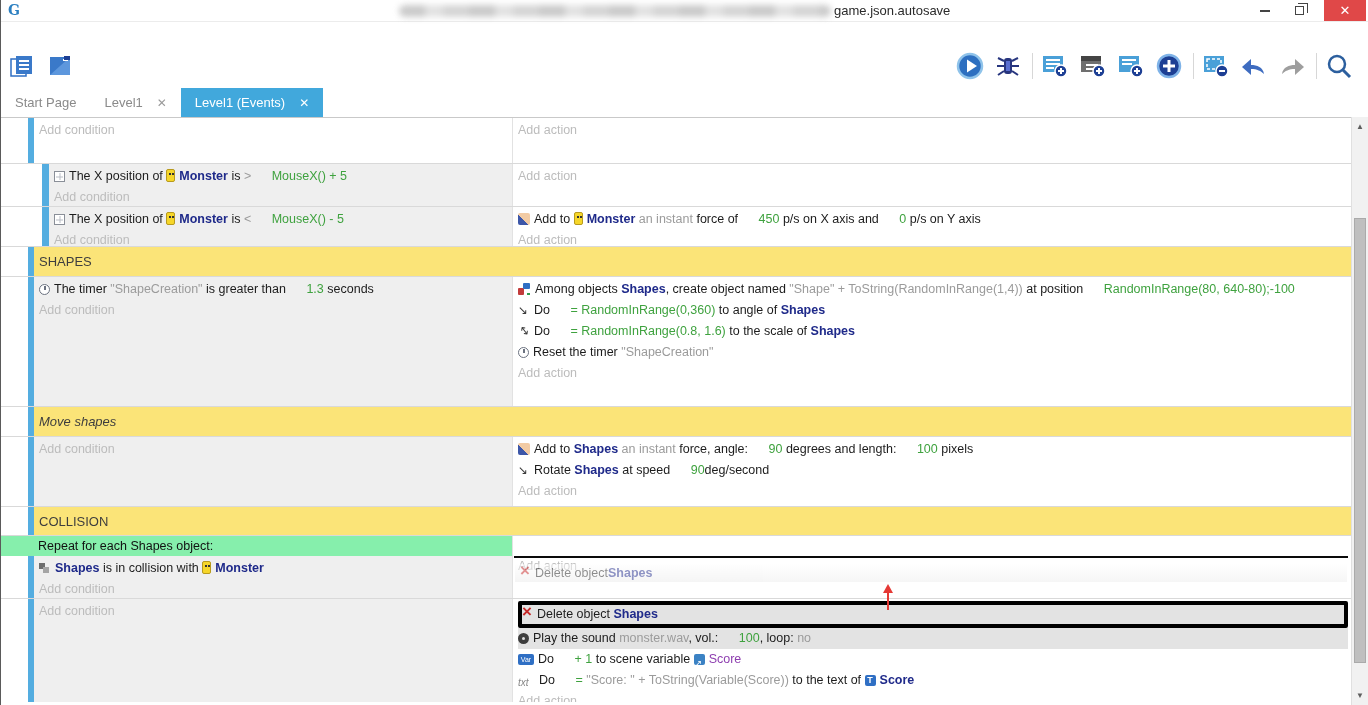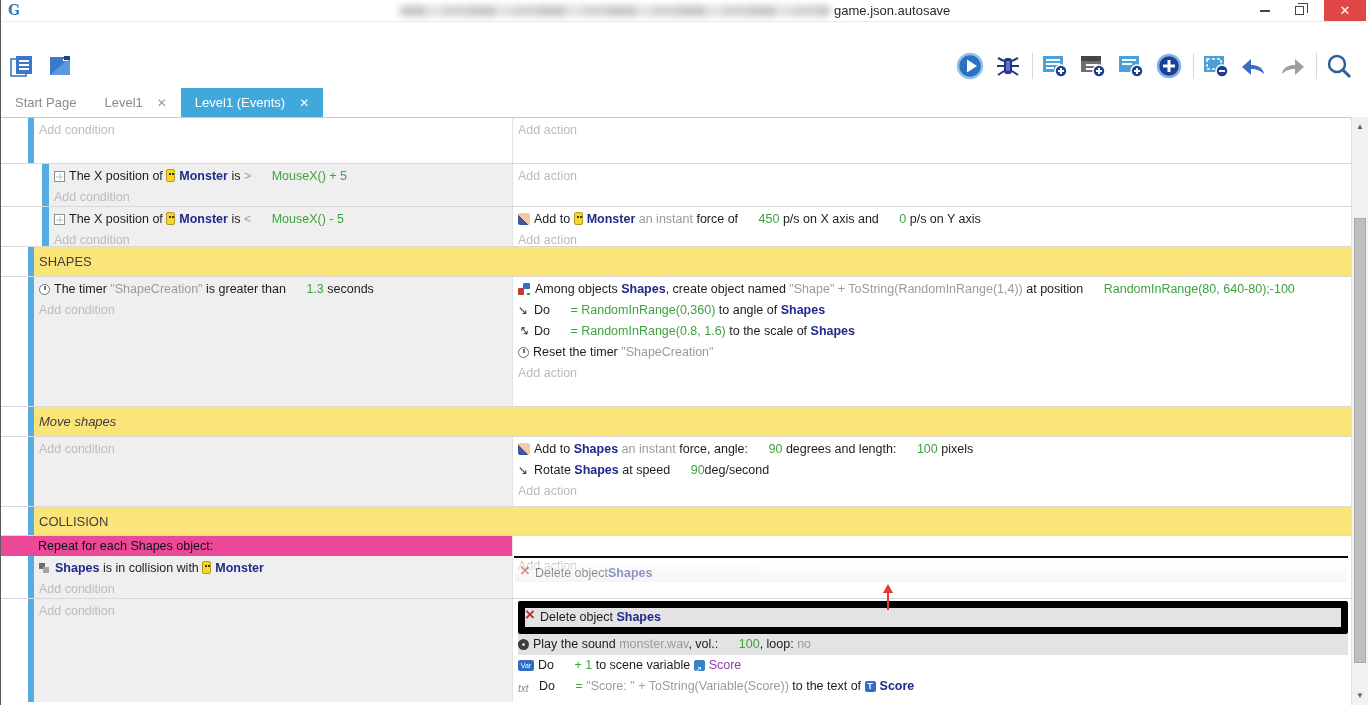--- a/index.html
+++ b/index.html
@@ -40,26 +40,26 @@
   .bar{width:6px;flex:none;background:#54ade0;}
   .sub .bar{width:7px;}
   .cond{width:478px;flex:none;padding:2px 4px 0 5px;overflow:hidden;}
   .sub .cond{width:463px;}
   .cond.gray{background:#efefef;}
   .cond.white{background:#ffffff;}
   .act{flex:1;border-left:1px solid #e2e2e2;padding:2px 4px 0 5px;background:#fff;overflow:hidden;}
   .comment-cell{flex:1;background:#fbe478;display:flex;align-items:center;padding-left:5px;font-size:13px;color:#3e3e3e;}
   .erow{line-height:21px;font-size:12.5px;color:#1c1c1c;white-space:normal;}
   .erow.placeholder{color:#bcbcbc;}
-  .erow.selected{background:#e3e3e3;border:7px solid #000000;border-radius:2px;line-height:19px;}
+  .erow.selected{background:#e3e3e3;border:4px solid #000000;border-radius:2px;line-height:19px;}
   .erow.shaded{background:#e3e3e3;}
   .s-t{color:#1c1c1c;}.s-p{color:#9b9b9b;}.s-g{color:#3fa23f;margin-left:17px;}
   .s-o{color:#1f2a8a;font-weight:bold;}.s-v{color:#8e3fb0;}.s-ph{color:#bcbcbc;}
   .foreach-left{width:511px;flex:none;display:flex;flex-direction:column;}
-  .foreach-header{height:20px;line-height:20px;padding-left:37px;font-size:12.5px;color:#111;background:#ec4899;}
+  .foreach-header{height:20px;line-height:20px;padding-left:37px;font-size:12.5px;color:#111;background:#86efac;}
   .foreach-body{flex:1;display:flex;}
   .foreach-body .cond{flex:1;width:auto;}
   .pad-top{padding-top:20px;}
   
   .ic{display:inline-block;vertical-align:-2px;margin-right:4px;position:relative;}
   .ic-mouse{width:8px;height:12px;border:1.5px solid #9aa0a6;border-radius:4px;background:#fff;}
   .ic-mouse::after{content:"";position:absolute;left:50%;top:1px;width:1px;height:3px;background:#c05050;transform:translateX(-50%);}
   .ic-position{width:11px;height:11px;border:1px solid #8a8f98;background:#fff;}
   .ic-position::before{content:"";position:absolute;left:50%;top:1px;bottom:1px;width:1px;background:#b9bec6;transform:translateX(-50%);}
   .ic-position::after{content:"";position:absolute;top:50%;left:1px;right:1px;height:1px;background:#b9bec6;transform:translateY(-50%);}

